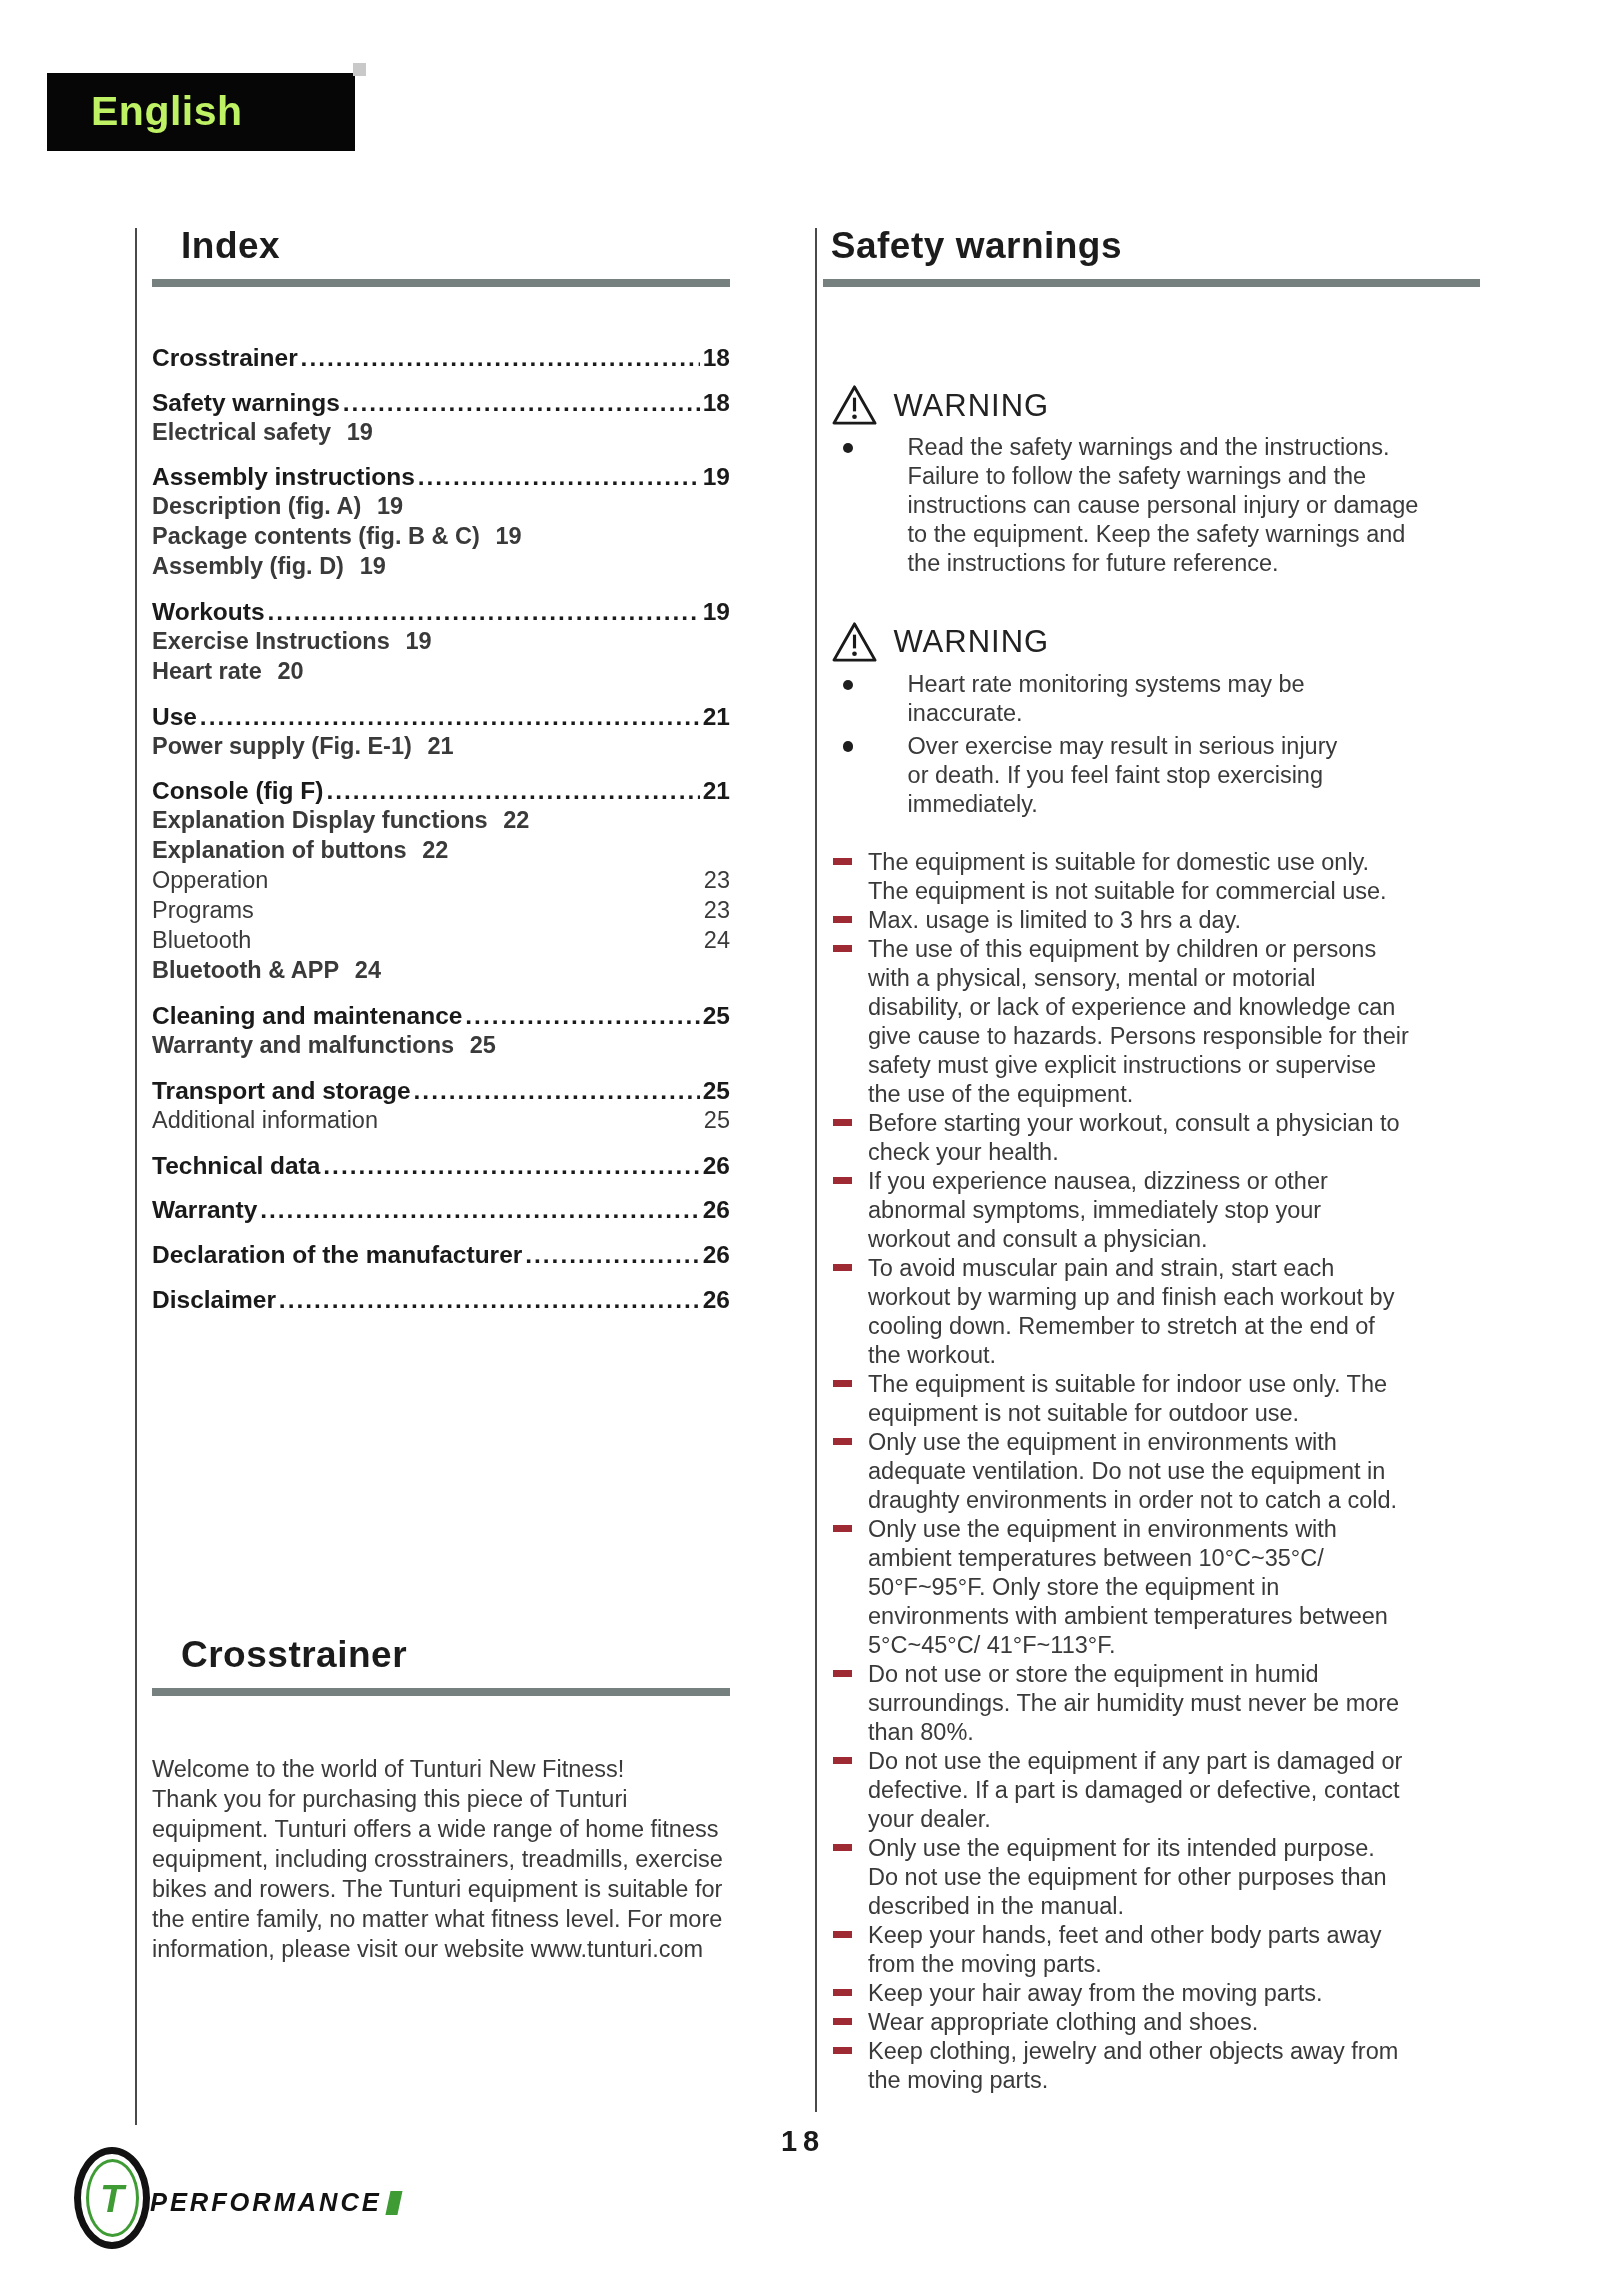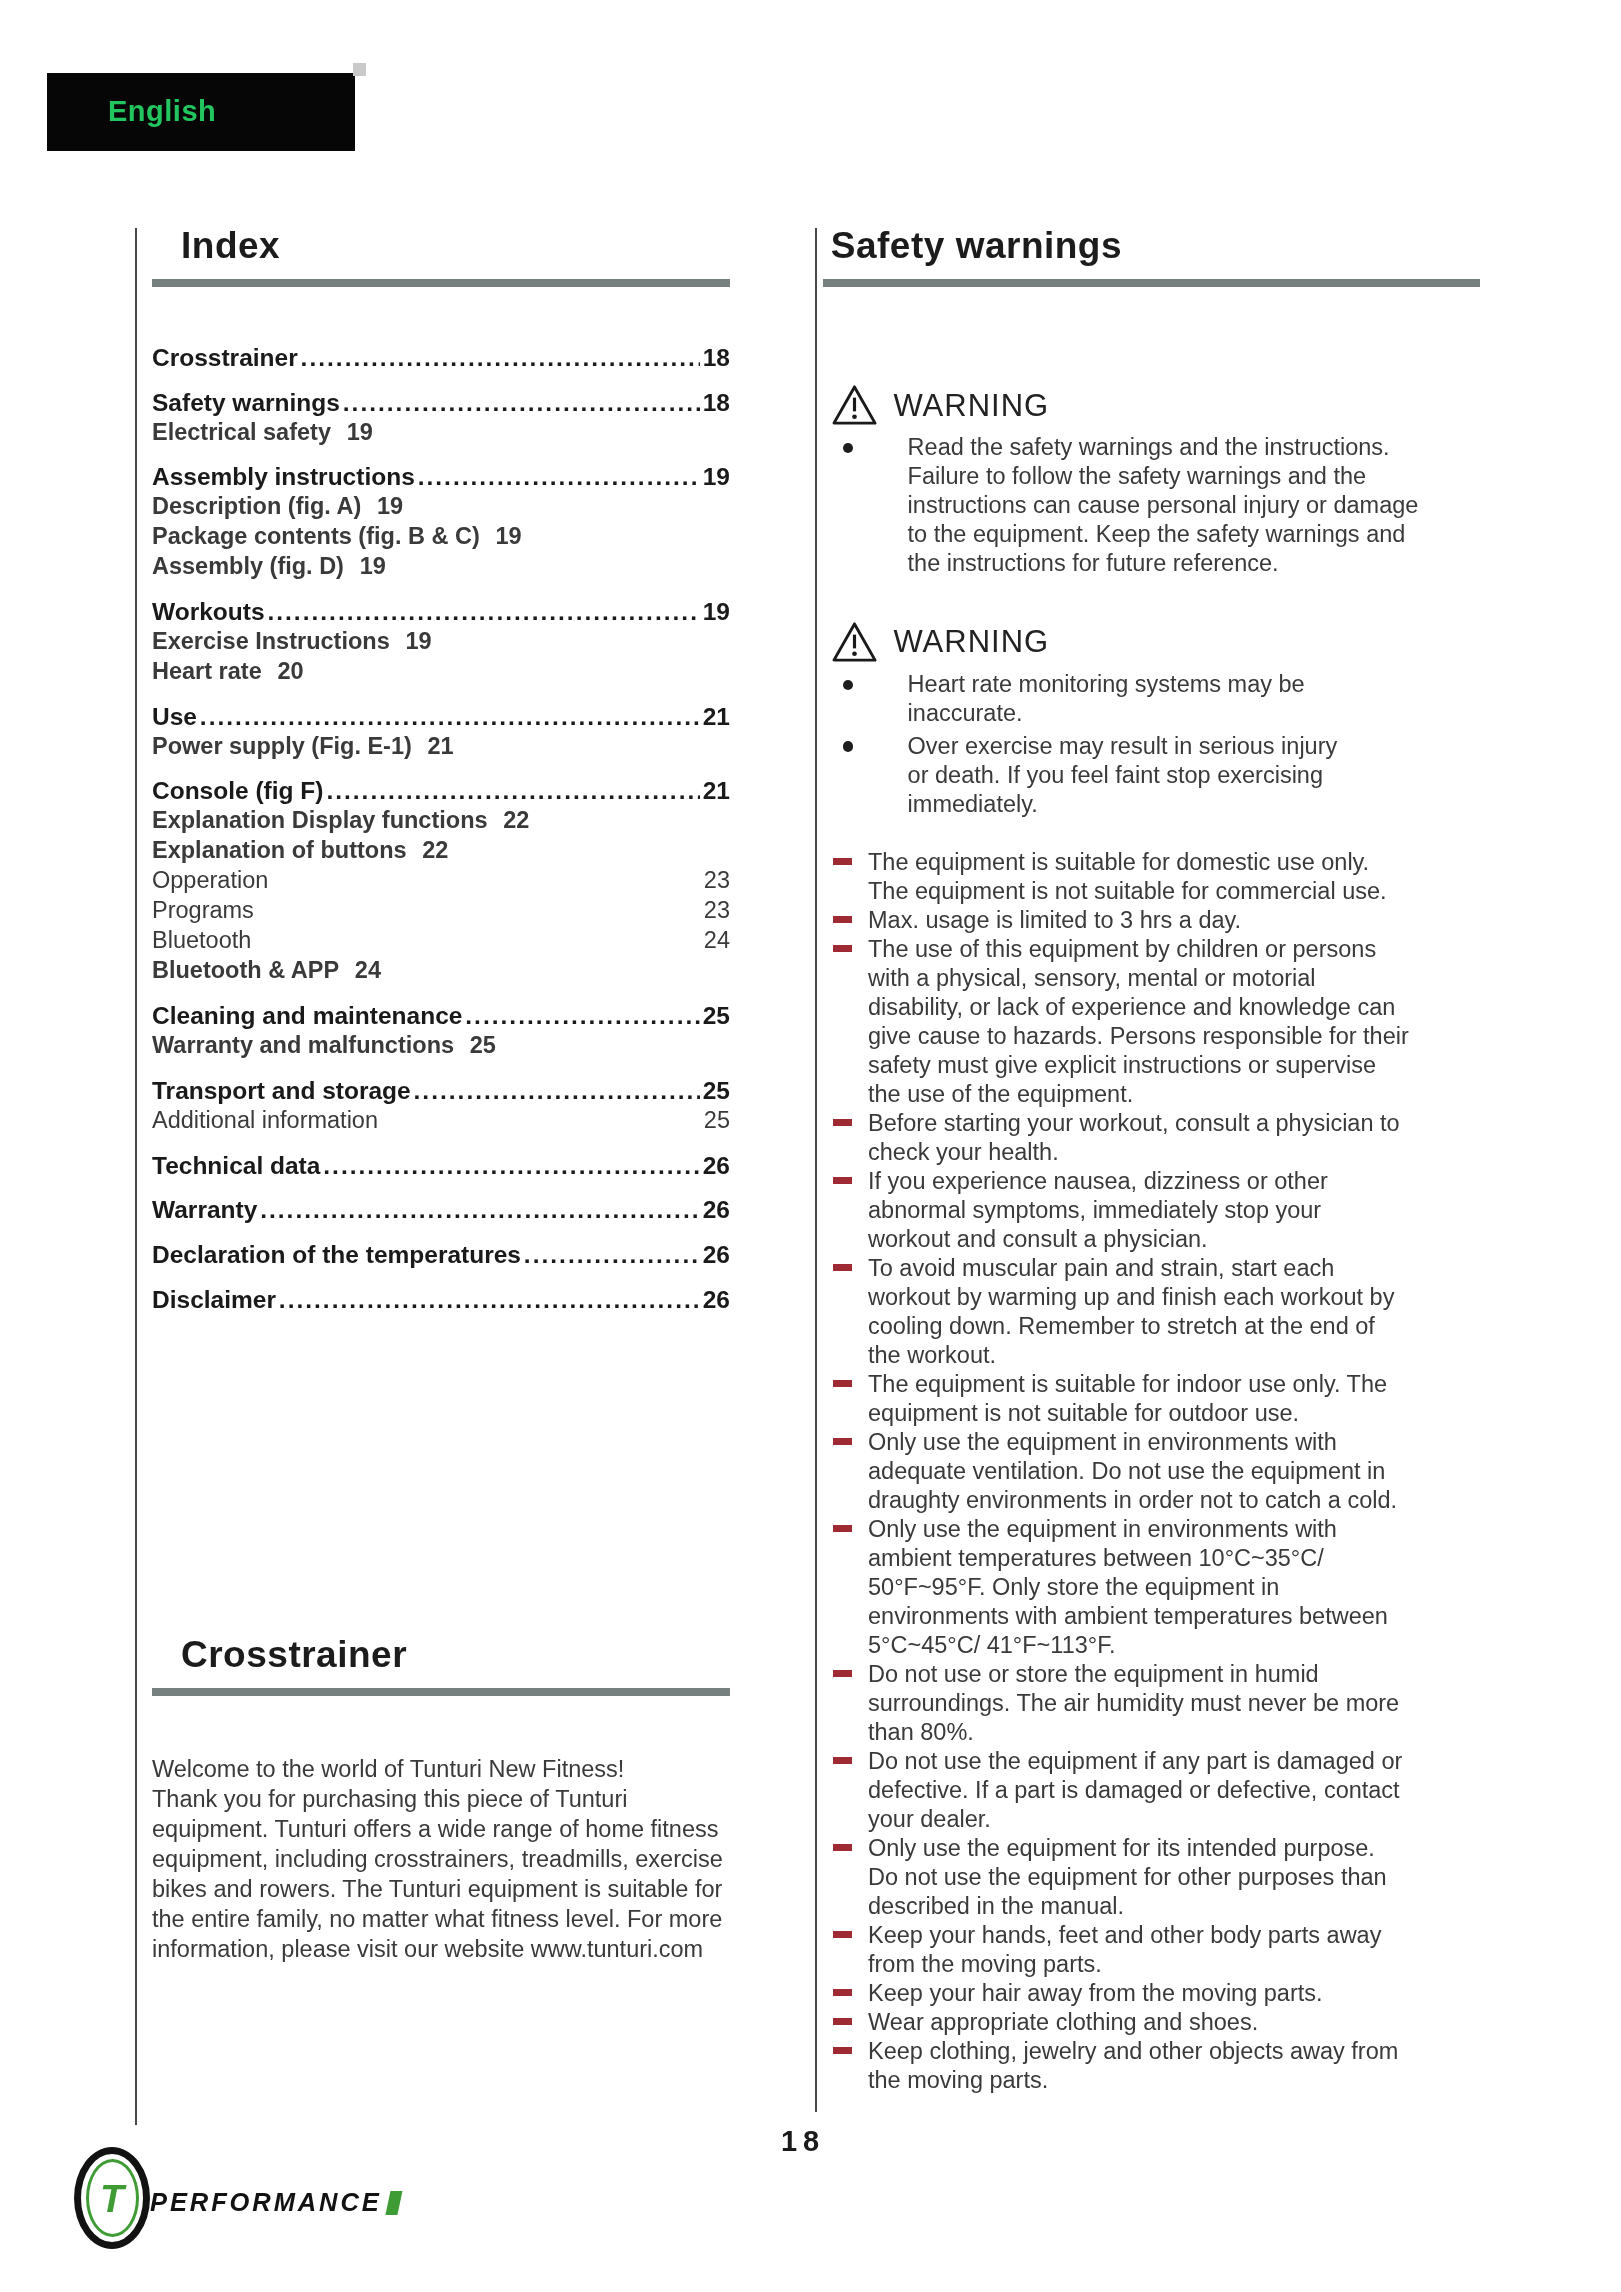--- a/index.html
+++ b/index.html
@@ -2,22 +2,22 @@
 <html><head>
 <meta charset="utf-8">
 <style>
   * { margin:0; padding:0; box-sizing:border-box; }
   html,body { background:#ffffff; }
   body { font-family:"Liberation Sans", sans-serif; color:#333; }
   .page { position:relative; width:1621px; height:2293px; background:#ffffff; overflow:hidden; }
 
   
   .lang-tab { position:absolute; left:47px; top:73px; width:308px; height:78px;
-    background:#060606; color:#22c55e; font-size:29px; font-weight:700;
-    line-height:76px; padding-left:61px; letter-spacing:0.5px; }
+    background:#060606; color:#bef264; font-size:41px; font-weight:700;
+    line-height:76px; padding-left:44px; letter-spacing:0.5px; }
   .tab-mark { position:absolute; left:306px; top:-9.8px; width:12.7px; height:12.7px; background:#c9c9c9; }
 
   
   .vrule { position:absolute; width:2px; background:#4a4a4a; }
   .vrule.left  { left:135px; top:228px; height:1897px; }
   .vrule.right { left:815px; top:228px; height:1884px; }
 
   
   .sec-head { position:absolute; }
   .sec-head .ht { font-size:37px; font-weight:700; color:#1c1c1c; letter-spacing:0.5px; line-height:51px; }
@@ -164,21 +164,21 @@
         <span>Technical data</span>
         <span class="dots"></span>
         <span>26</span>
       </div>
     <div class="tr-main">
         <span>Warranty</span>
         <span class="dots"></span>
         <span>26</span>
       </div>
     <div class="tr-main">
-        <span>Declaration of the temperatures</span>
+        <span>Declaration of the manufacturer</span>
         <span class="dots"></span>
         <span>26</span>
       </div>
     <div class="tr-main">
         <span>Disclaimer</span>
         <span class="dots"></span>
         <span>26</span>
       </div>
   </div>
 

